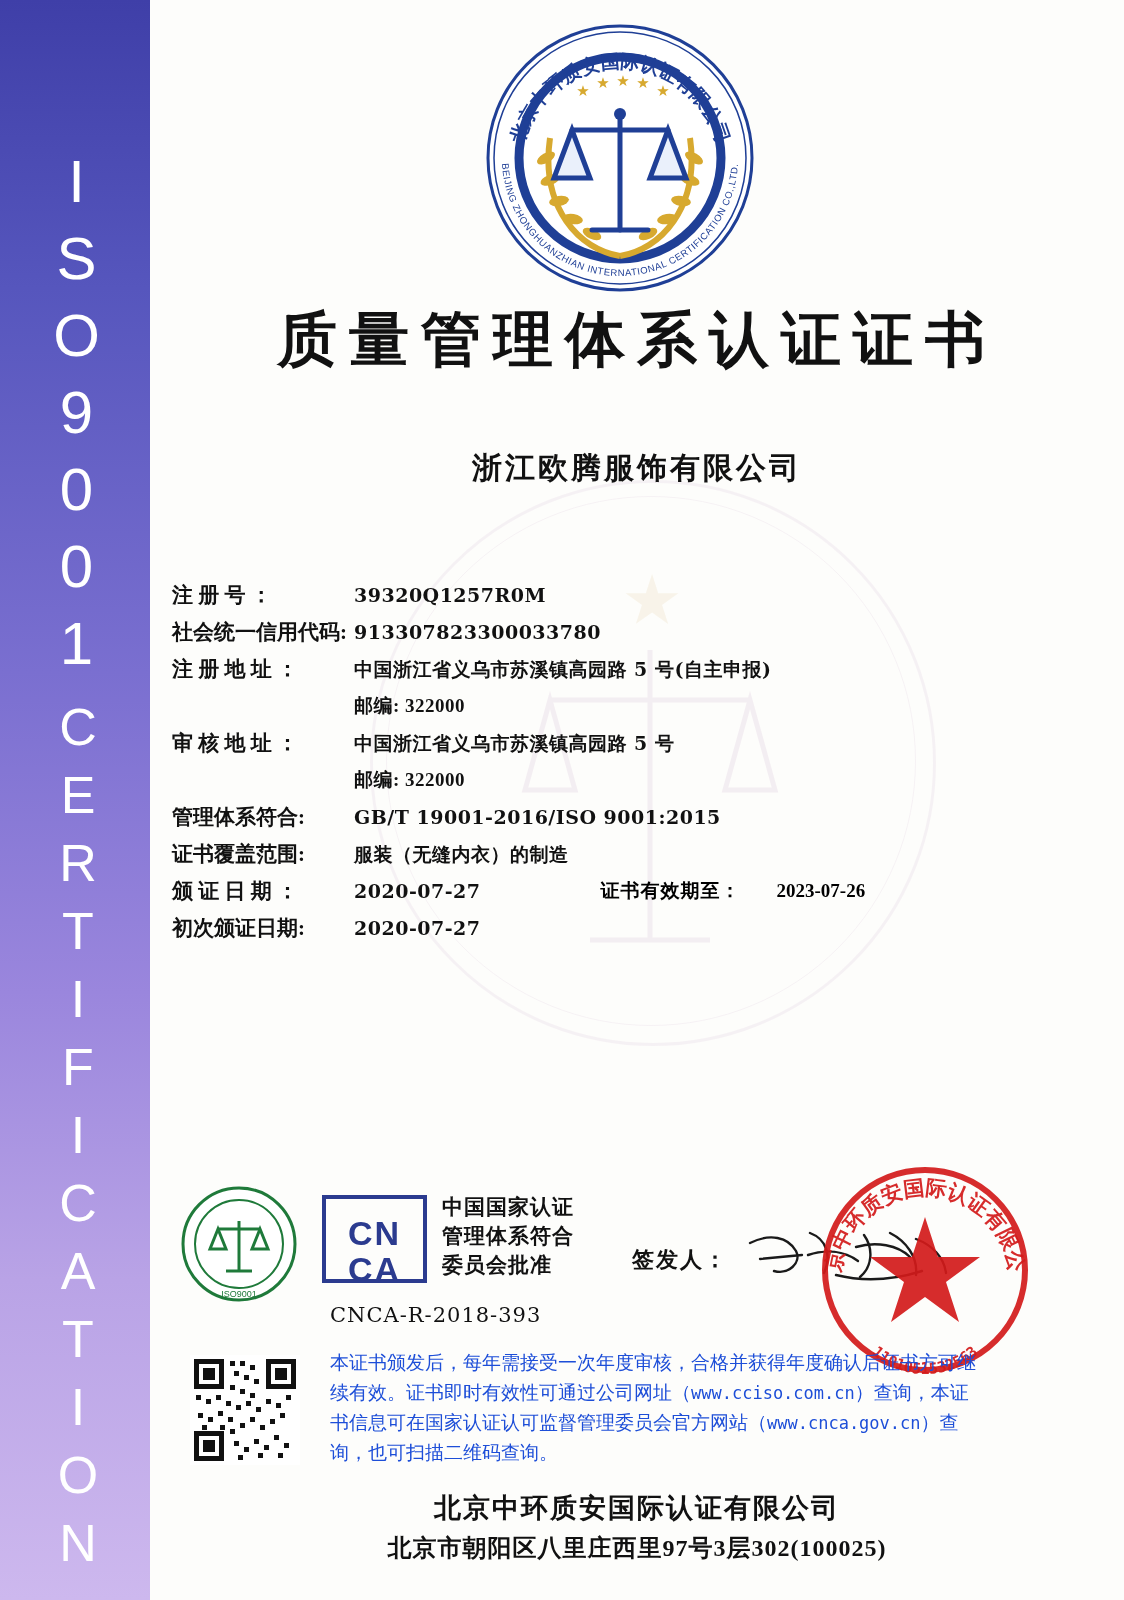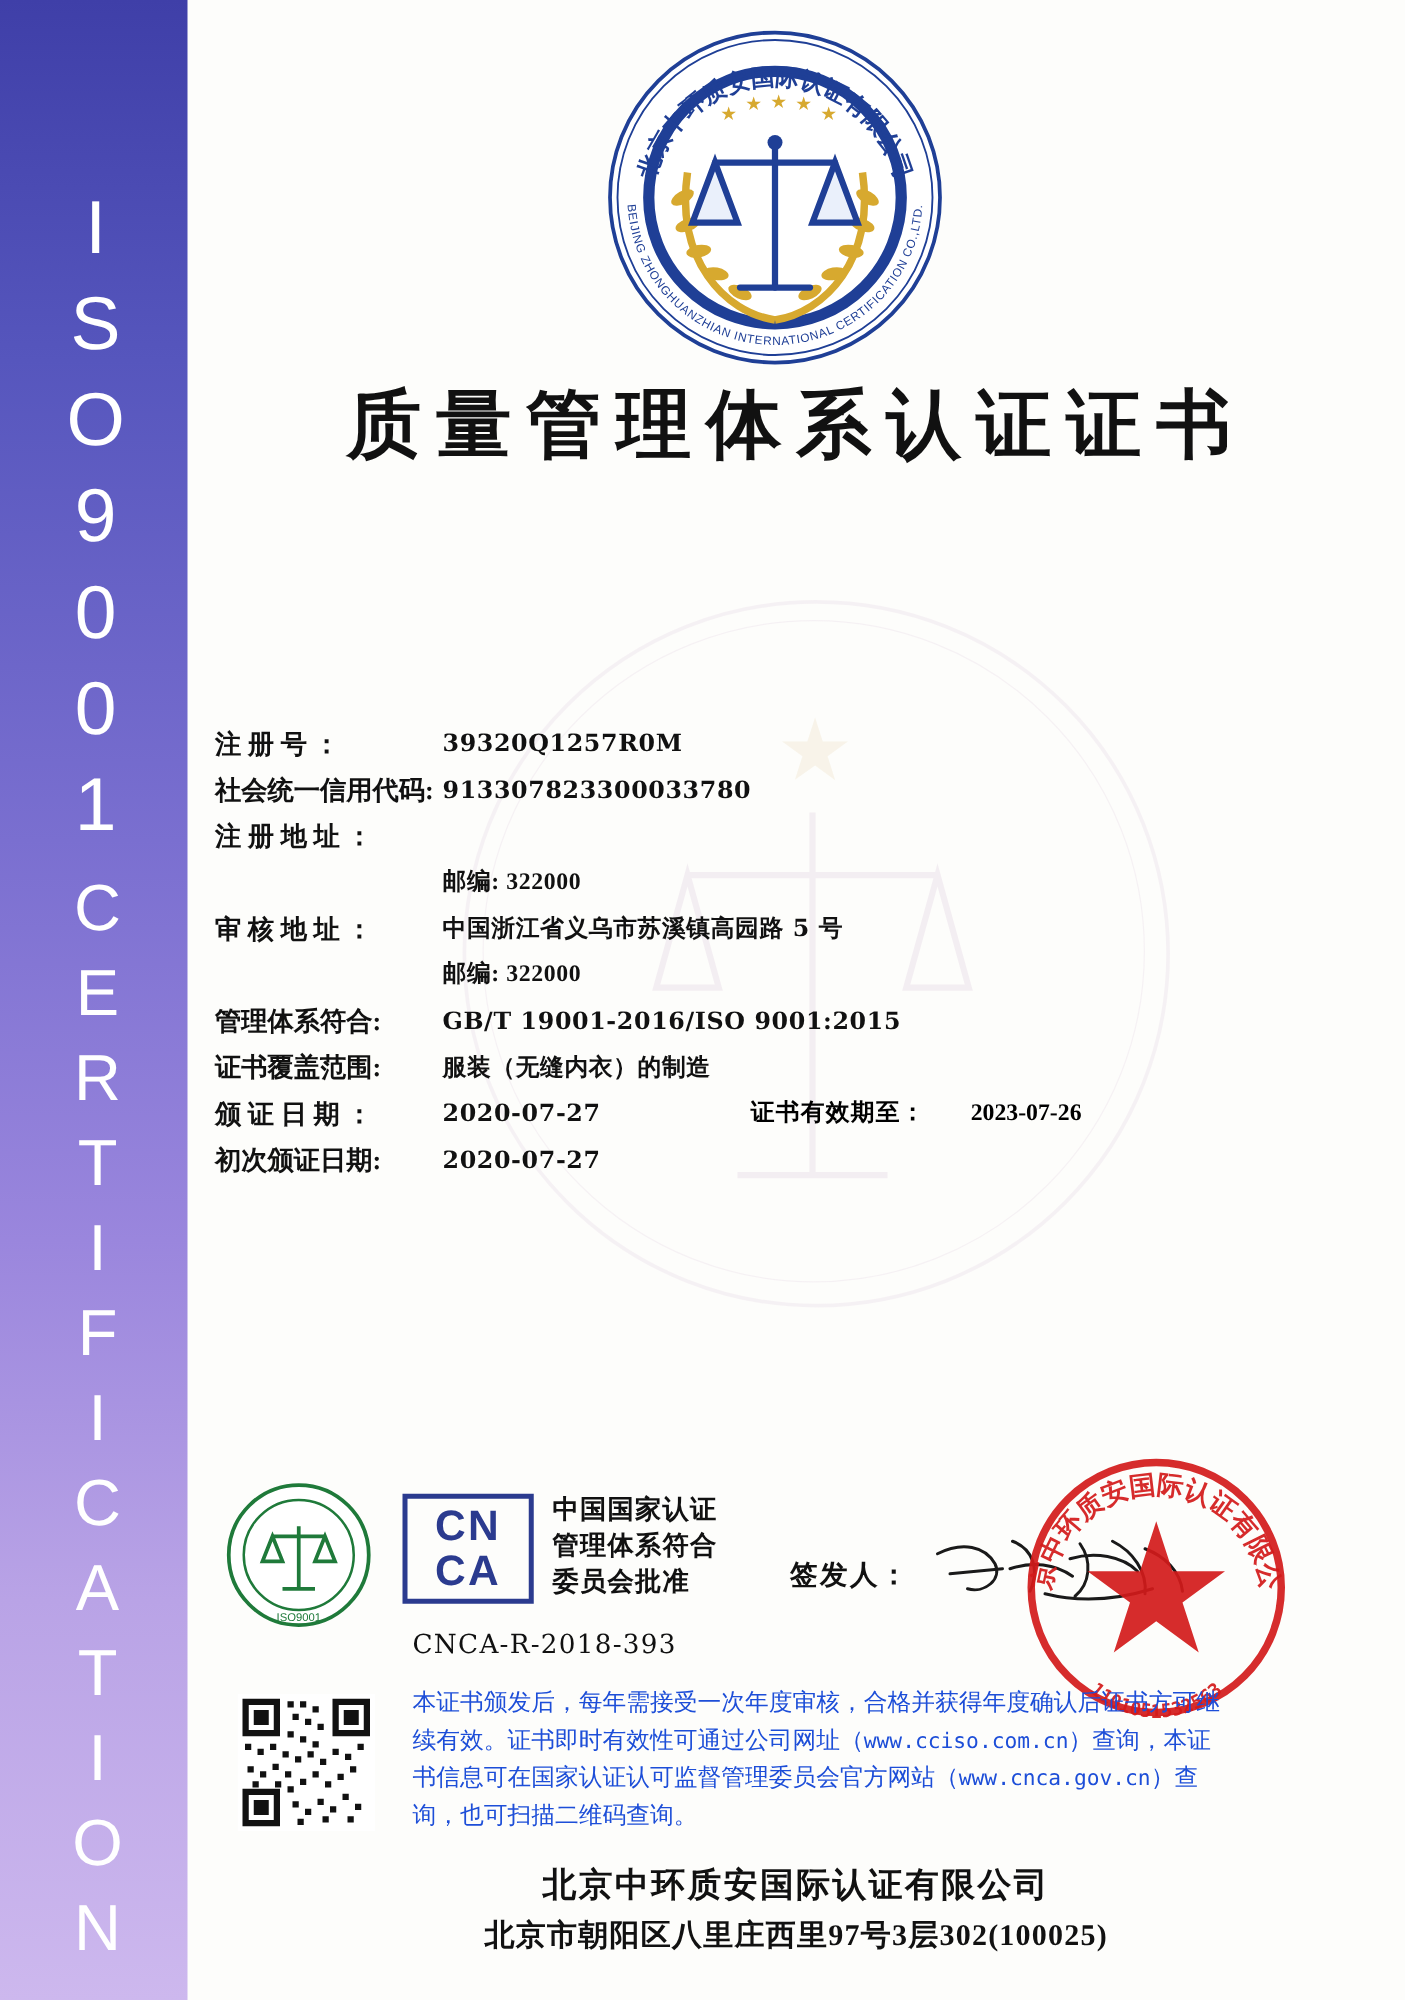--- a/index.html
+++ b/index.html
@@ -211,21 +211,21 @@
     width: 105px;
     height: 88px;
     border: 4px solid #2b3b8f;
     color: #2b3b8f;
     font-family: "Liberation Sans", sans-serif;
     font-weight: bold;
     font-size: 38px;
     line-height: 40px;
     letter-spacing: 2px;
     text-align: center;
-    padding-top: 4px;
+    padding-top: 16px;
     box-sizing: border-box;
   }
   .cnca-text {
     position: absolute;
     left: 272px;
     top: 8px;
     font-size: 21px;
     line-height: 29px;
     color: #111;
     letter-spacing: 1px;
@@ -383,36 +383,38 @@
         <line x1="92" y1="112" x2="188" y2="112"></line>
         <path d="M92 112 L74 160 L110 160 Z" fill="#eaf0fb"></path>
         <path d="M188 112 L170 160 L206 160 Z" fill="#eaf0fb"></path>
         <line x1="112" y1="212" x2="168" y2="212"></line>
       </g>
       <circle cx="140" cy="96" r="6" fill="#1f3f96"></circle>
     </svg>
 
     <div class="main-title">质量管理体系认证证书</div>
 
+    <div class="company-name">浙江欧腾服饰有限公司</div>
 
     <div class="fields">
 
       <div class="field-row">
         <div class="field-label">注 册 号 ：</div>
         <div class="field-value">39320Q1257R0M</div>
       </div>
 
       <div class="field-row">
         <div class="field-label">社会统一信用代码:</div>
         <div class="field-value">913307823300033780</div>
       </div>
 
       <div>
         <div class="field-row">
           <div class="field-label">注 册 地 址 ：</div>
+          <div class="field-value">中国浙江省义乌市苏溪镇高园路 5 号(自主申报)</div>
         </div>
         <div class="field-sub">邮编: 322000</div>
       </div>
 
       <div style="margin-top:7px;">
         <div class="field-row">
           <div class="field-label">审 核 地 址 ：</div>
           <div class="field-value">中国浙江省义乌市苏溪镇高园路 5 号</div>
         </div>
         <div class="field-sub">邮编: 322000</div>

